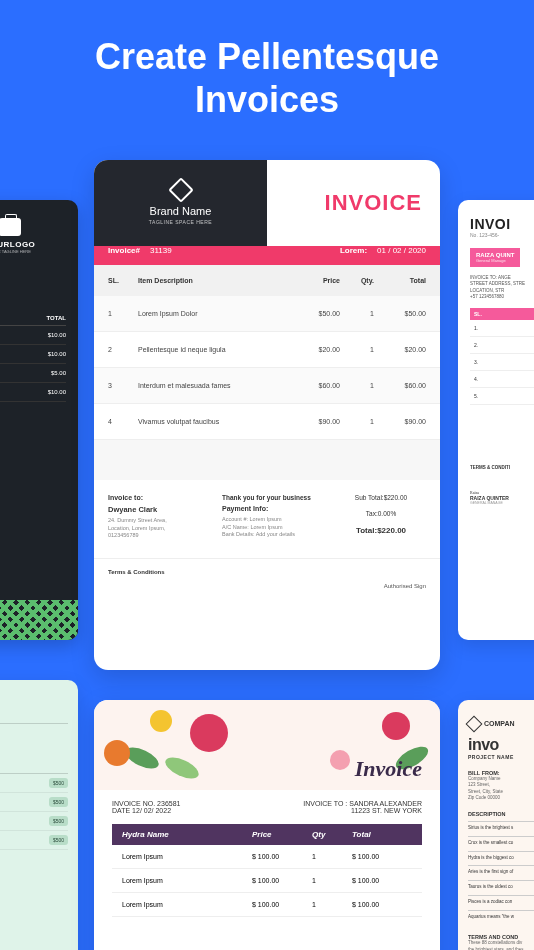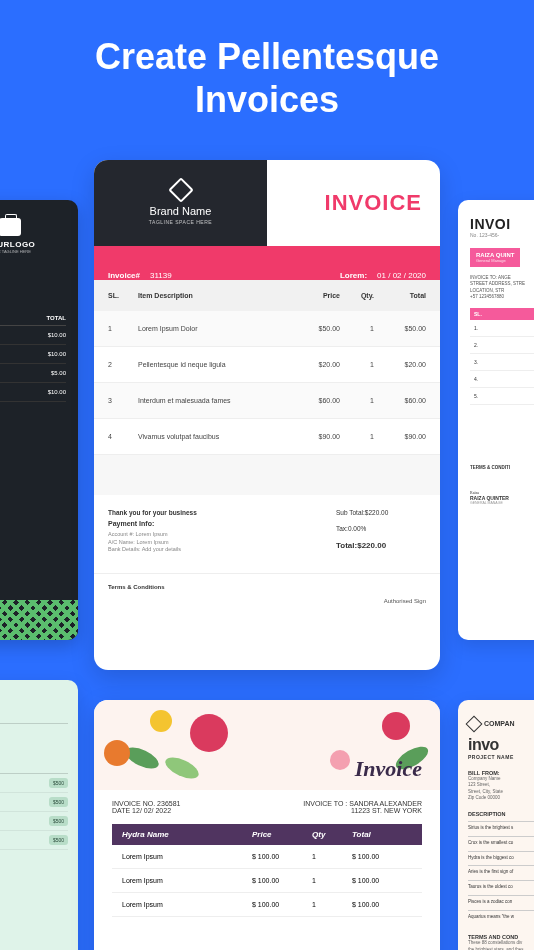--- a/index.html
+++ b/index.html
@@ -8,35 +8,35 @@
 
 
 .main-card{position:absolute;left:94px;top:160px;width:346px;height:510px;background:#fff;border-radius:14px;overflow:hidden;box-shadow:0 8px 24px rgba(0,0,0,.15)}
 .mc-top{display:flex;height:86px}
 .mc-brand{width:50%;background:#24272e;color:#fff;display:flex;flex-direction:column;align-items:center;justify-content:center;gap:2px}
 .mc-logo{width:18px;height:18px;border:2px solid #fff;transform:rotate(45deg);margin-bottom:4px;border-radius:2px}
 .mc-brandname{font-size:11px;font-weight:400}
 .mc-tagline{font-size:5px;letter-spacing:.5px;opacity:.7}
 .mc-invhd{width:50%;display:flex;align-items:center;justify-content:flex-end;padding-right:18px}
 .mc-invhd span{color:#f03a6a;font-size:22px;font-weight:800;letter-spacing:1px}
-.mc-bar{height:34px;background:#f03a6a;color:#fff;display:flex;align-items:flex-end;font-size:8px;padding:0 14px;justify-content:space-between}
+.mc-bar{height:19px;background:#f03a6a;color:#fff;display:flex;align-items:flex-start;font-size:8px;padding:0 14px;justify-content:space-between}
 .mc-bar .l{display:flex;gap:10px}
 .mc-bar b{font-weight:700}
 .mc-table{padding:0;background:#f7f7f7}
 .mc-thr,.mc-row{display:grid;grid-template-columns:26px 1fr 48px 30px 48px;gap:4px;align-items:center;padding:10px 14px;font-size:7px;color:#444}
 .mc-thr{font-weight:700;background:#f1f1f1;color:#333;padding:12px 14px}
 .mc-row{border-bottom:1px solid #eee;background:#fafafa;padding:14px 14px}
 .mc-row:nth-child(odd){background:#fff}
 .mc-num{text-align:right;font-size:7px}
 .mc-footer{display:flex;padding:14px;gap:8px;font-size:6.5px;color:#333;background:#fff}
 .mc-fcol{flex:1}
 .mc-fcol h5{font-size:7px;font-weight:700;margin-bottom:4px}
 .mc-fcol .sub{color:#888;font-size:5.5px;line-height:1.4}
 .mc-fcol.r{flex:0 0 90px}
-.mc-tot{display:flex;justify-content:flex-start;margin-bottom:9px}
+.mc-tot{display:flex;justify-content:center;margin-bottom:9px}
 .mc-tot.big{font-weight:700;font-size:8px;margin-top:4px}
 .mc-tc{padding:10px 14px 4px;font-size:6px;font-weight:700;color:#333;border-top:1px solid #eee}
 .mc-sign{text-align:right;padding:4px 14px 14px;font-size:6px;color:#555}
 
 
 .left-card{position:absolute;left:-58px;top:200px;width:136px;height:440px;background:#1d2228;border-radius:10px;color:#fff;overflow:hidden;padding:18px 12px;box-shadow:0 6px 18px rgba(0,0,0,.2)}
 .lc-logo{width:22px;height:18px;background:#fff;border-radius:3px;margin:0 auto 4px;position:relative}
 .lc-logo:before{content:"";position:absolute;top:-4px;left:6px;width:10px;height:4px;border:1px solid #fff;border-radius:2px 2px 0 0;border-bottom:none}
 .lc-brand{text-align:center;font-size:8px;font-weight:700;letter-spacing:.5px}
 .lc-tag{text-align:center;font-size:4px;opacity:.6;margin-bottom:16px}
@@ -196,20 +196,27 @@
     <div class="mc-row">
         <span>4</span>
         <span>Vivamus volutpat faucibus</span>
         <span class="mc-num">$90.00</span>
         <span class="mc-num">1</span>
         <span class="mc-num">$90.00</span>
       </div>
   </div>
   <div style="height:40px;background:#f7f7f7"></div>
   <div class="mc-footer">
+    <div class="mc-fcol">
+      <h5>Invoice to:</h5>
+      <div style="font-weight:700;font-size:7.5px;margin-bottom:3px">Dwyane Clark</div>
+      <div class="sub" style="white-space:pre-line">24. Dummy Street Area,
+Location, Lorem Ipsum,
+0123456789</div>
+    </div>
     <div class="mc-fcol">
       <div style="font-size:6.5px;font-weight:700;margin-bottom:4px">Thank you for your business</div>
       <h5>Payment Info:</h5>
       <div class="sub" style="white-space:pre-line">Account #:   Lorem Ipsum
 A/C Name:   Lorem Ipsum
 Bank Details:  Add your details</div>
     </div>
     <div class="mc-fcol r">
       <div class="mc-tot">
           <span>Sub Total:</span>

